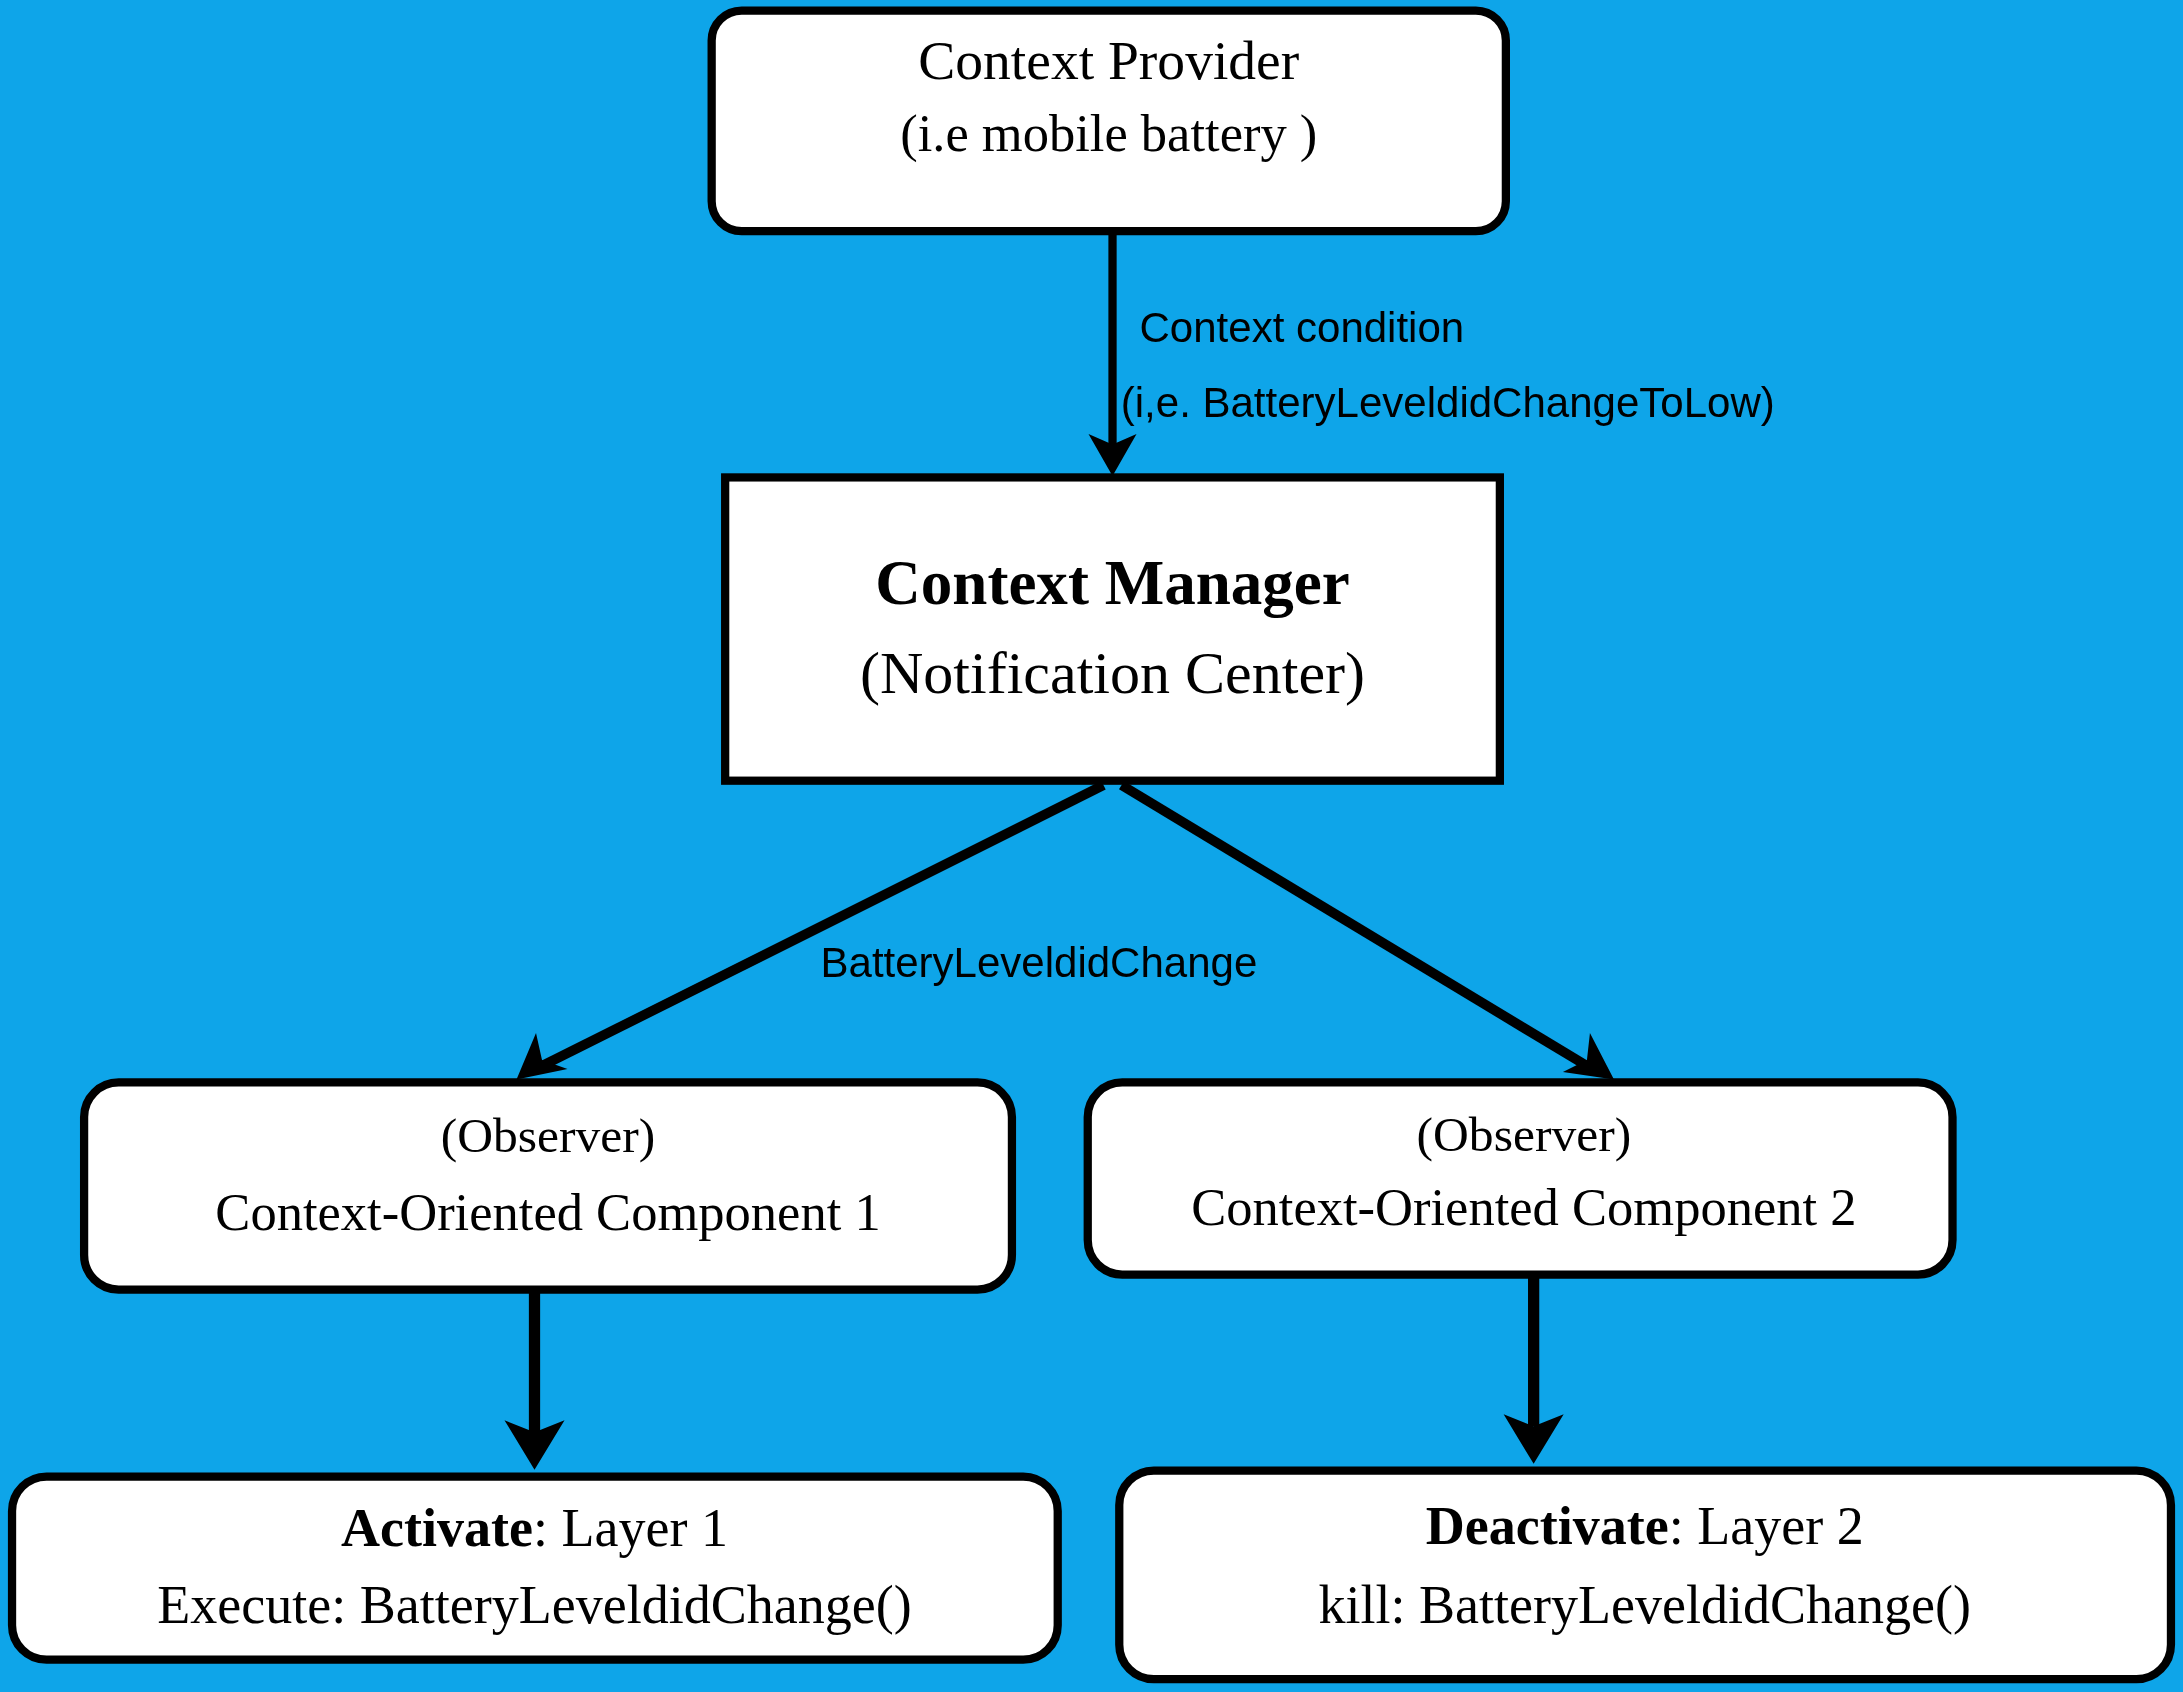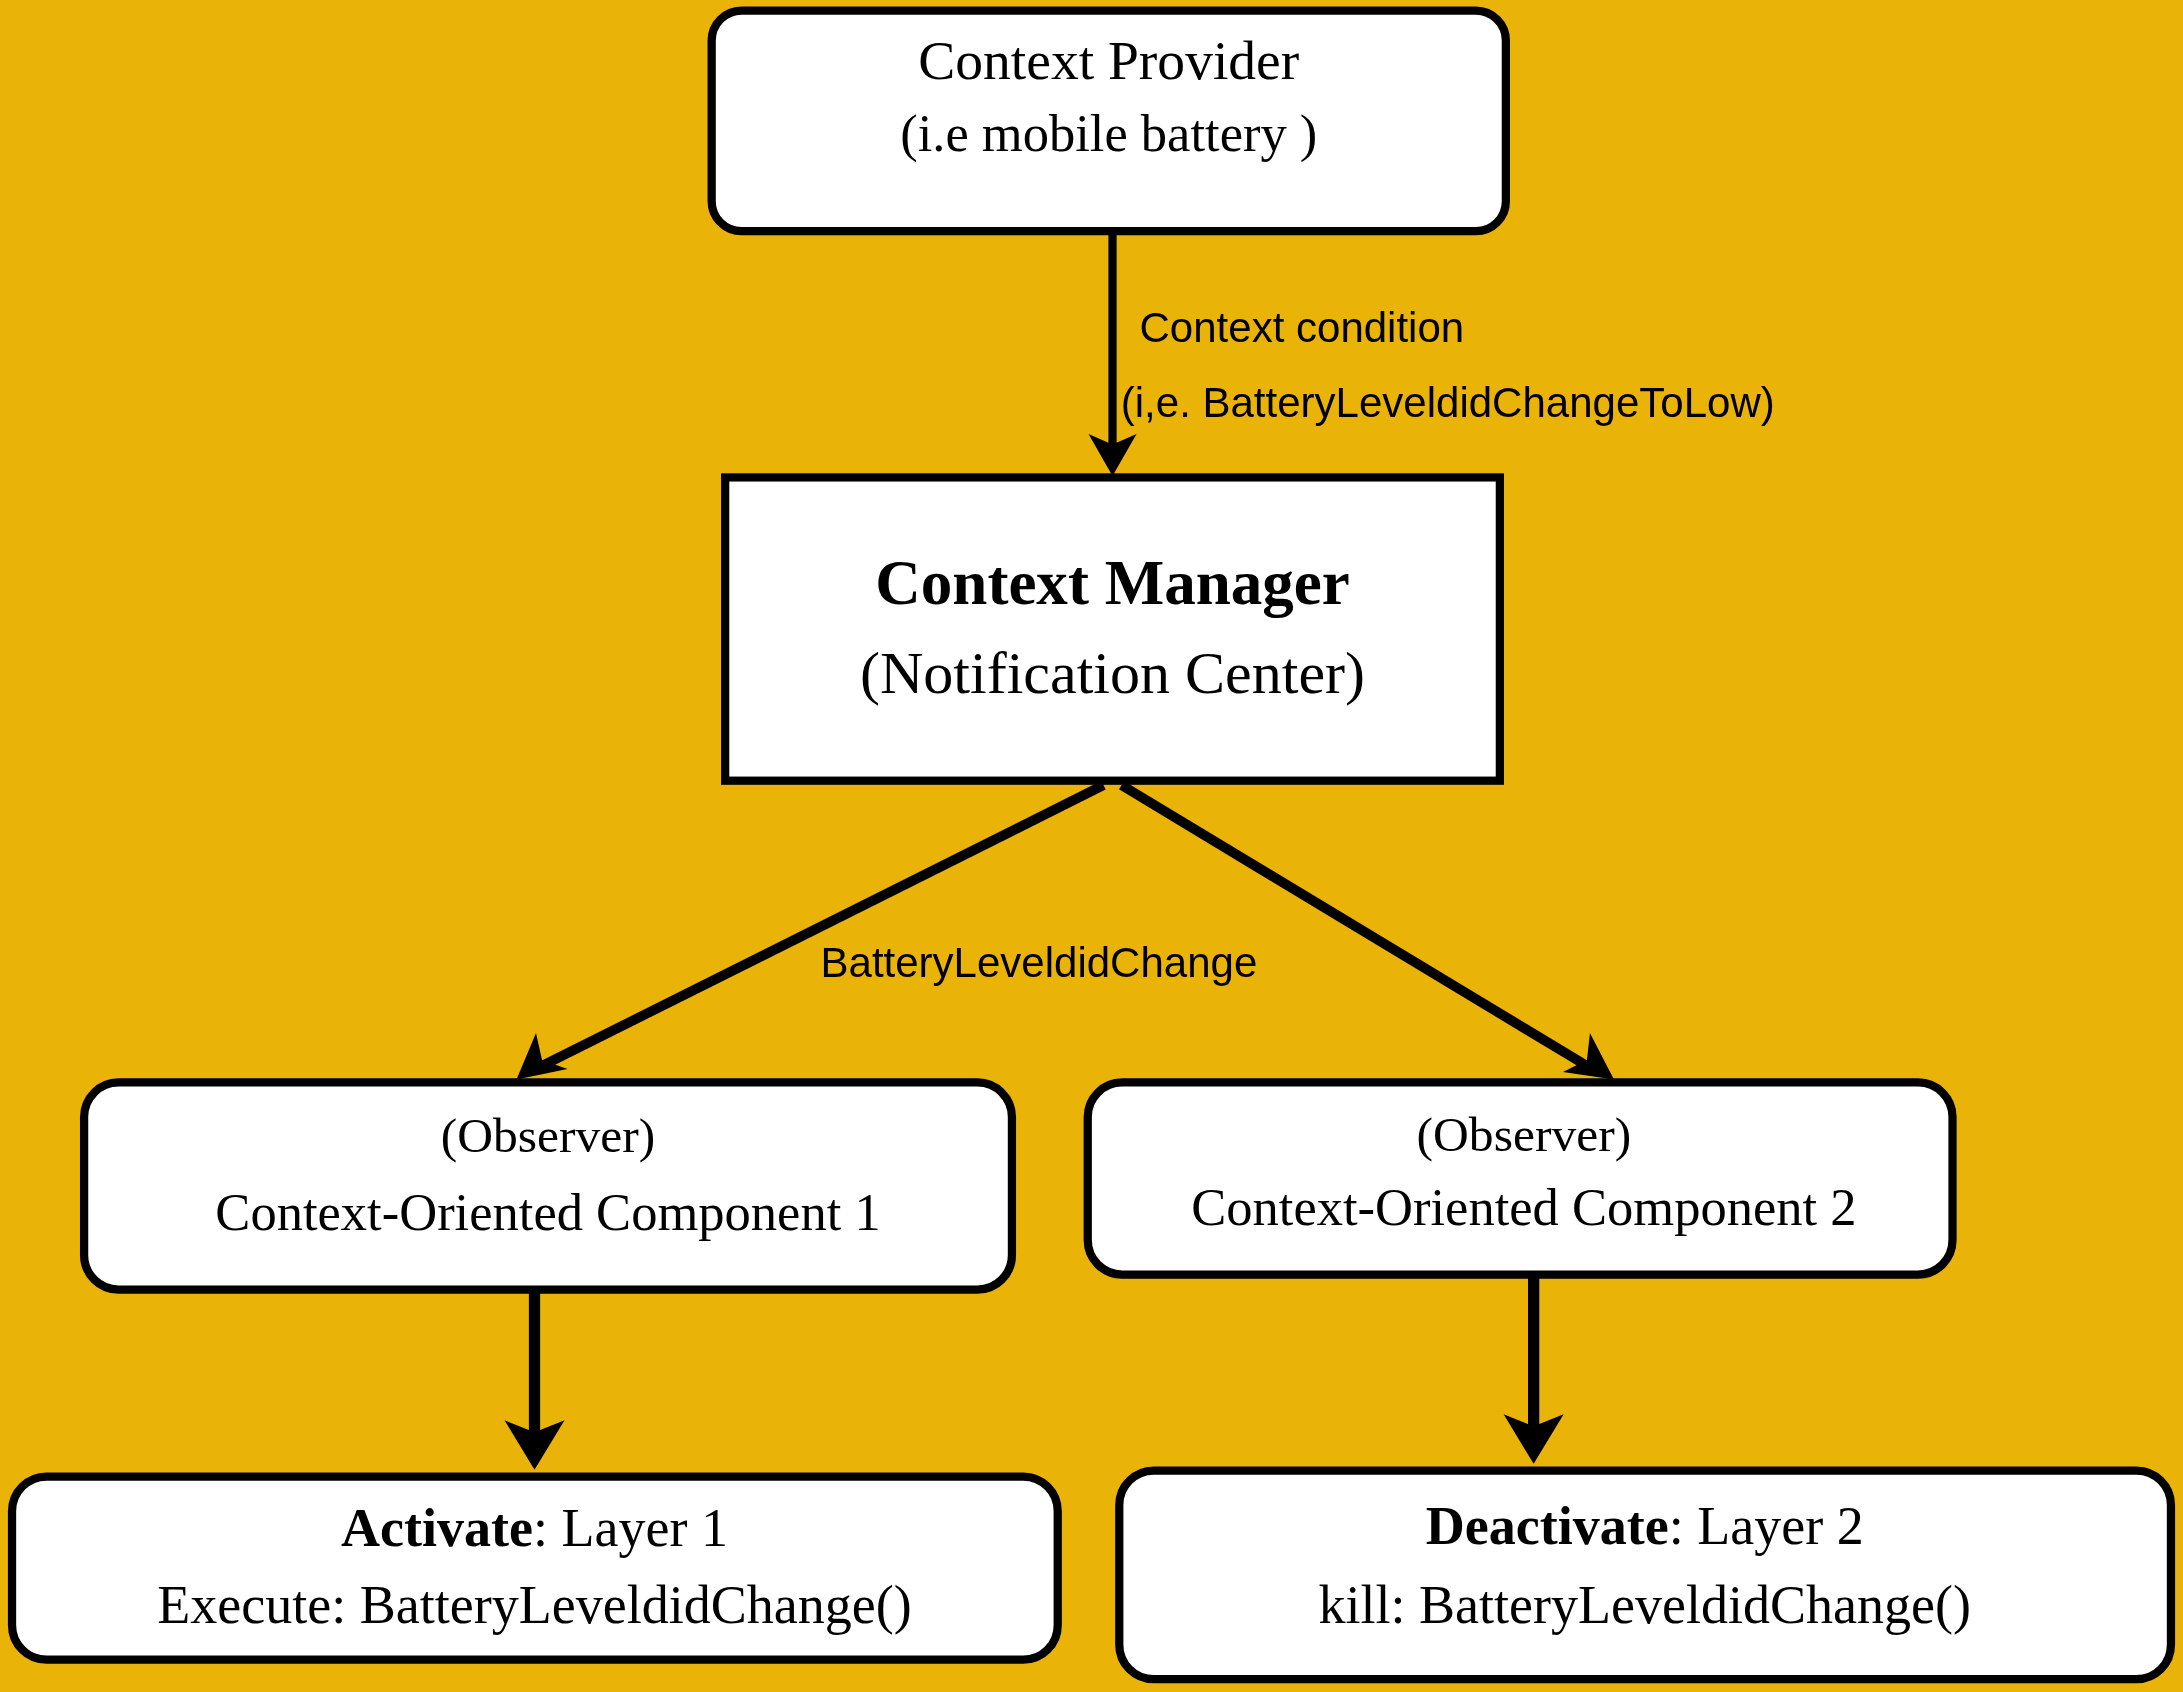--- a/index.html
+++ b/index.html
@@ -10,21 +10,21 @@
   body {
     width: 2183px;
     height: 1692px;
     overflow: hidden;
     font-family: "Liberation Serif", serif;
   }
   #diagram-root {
     position: relative;
     width: 2183px;
     height: 1692px;
-    background: #eab308;
+    background: #0ea5e9;
   }
   svg.diagram-svg {
     position: absolute;
     left: 0;
     top: 0;
     width: 2183px;
     height: 1692px;
   }
   .node-text {
     font-family: "Liberation Serif", serif;

